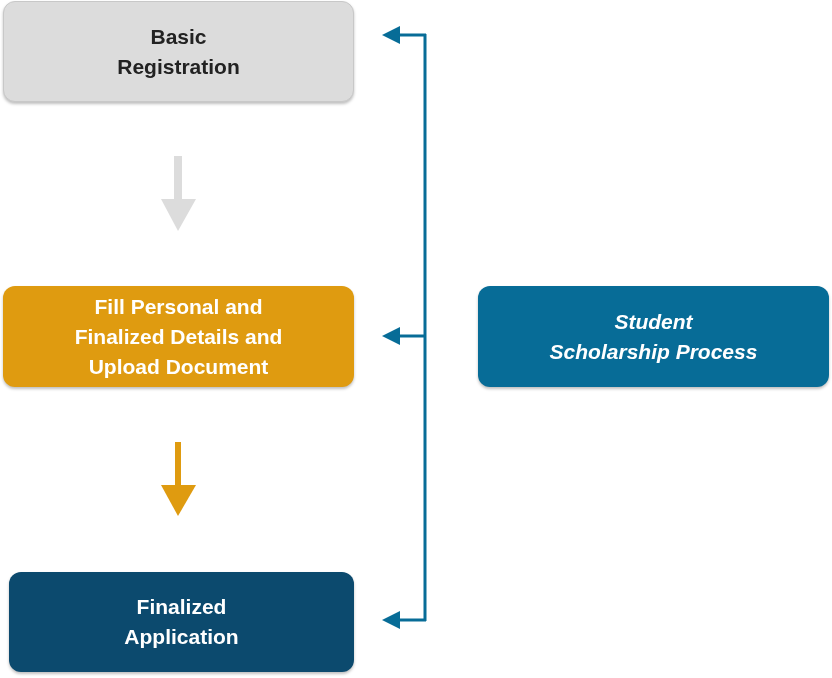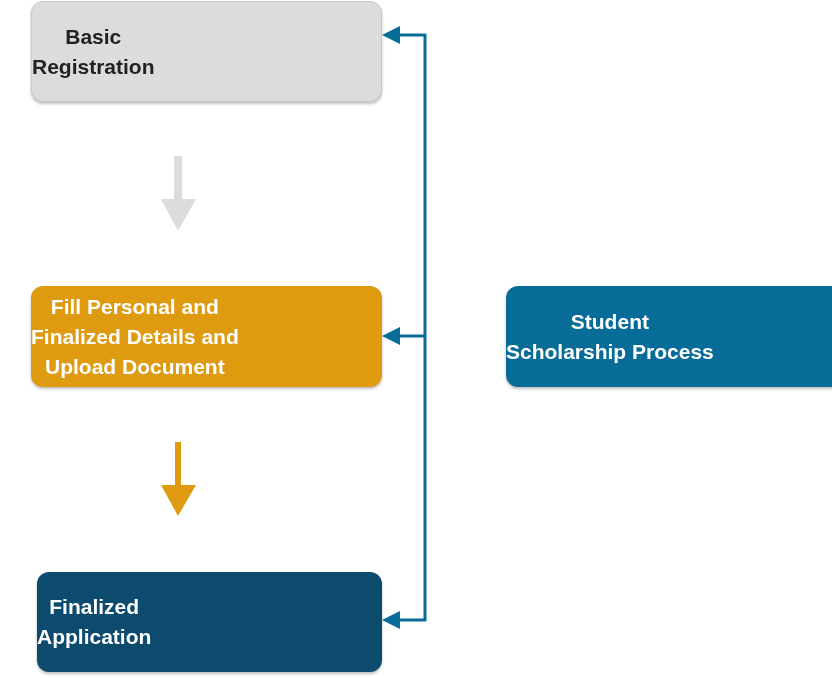--- a/index.html
+++ b/index.html
@@ -1,29 +1,28 @@
 <!DOCTYPE html>
 <html><head>
   <meta charset="utf-8">
   <style>
     html, body { margin: 0; padding: 0; background: #ffffff; }
     body { width: 832px; height: 678px; position: relative; overflow: hidden;
            font-family: "Liberation Sans", "DejaVu Sans", sans-serif; }
     .node {
       position: absolute; box-sizing: border-box;
-      display: flex; align-items: center; justify-content: flex-start; text-align: center;
+      display: flex; align-items: center; justify-content: center; text-align: center;
       border-radius: 12px; font-weight: bold; font-size: 21px; line-height: 30px;
       box-shadow: 0 2px 3px rgba(0,0,0,0.25);
-      margin-left: 28px;
     }
     .node span { display: block; white-space: pre-line; }
     #n-basic    { left: 3px;  top: 1px;   width: 351px; height: 101px; background: #dcdcdc; color: #222222; border: 1px solid #c8c8c8; }
     #n-fill     { left: 3px;  top: 286px; width: 351px; height: 101px; background: #df9b10; color: #ffffff; }
     #n-final    { left: 9px;  top: 572px; width: 345px; height: 100px; background: #0c4a6e; color: #ffffff; }
-    #n-student  { left: 478px; top: 286px; width: 351px; height: 101px; background: #076c97; color: #ffffff; }
+    #n-student  { left: 478px; top: 286px; width: 351px; height: 101px; background: #076c97; color: #ffffff; font-style: italic; }
     svg.conn { position: absolute; left: 0; top: 0; }
   </style>
 </head>
 <body>
 
 <svg class="conn" width="832" height="678">
 
   <g>
     <rect x="174" y="156" width="8" height="44" fill="#dcdcdc"></rect>
     <polygon points="161,199 196,199 178,231" fill="#dcdcdc"></polygon>

